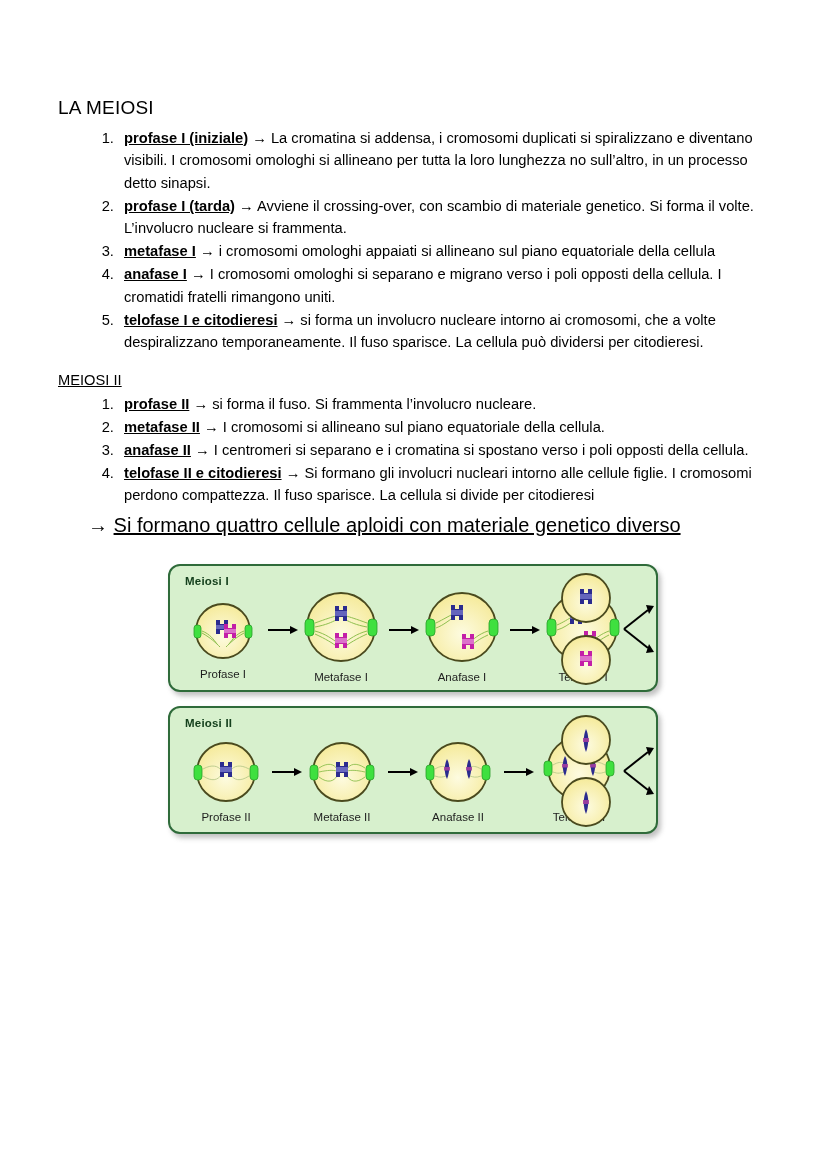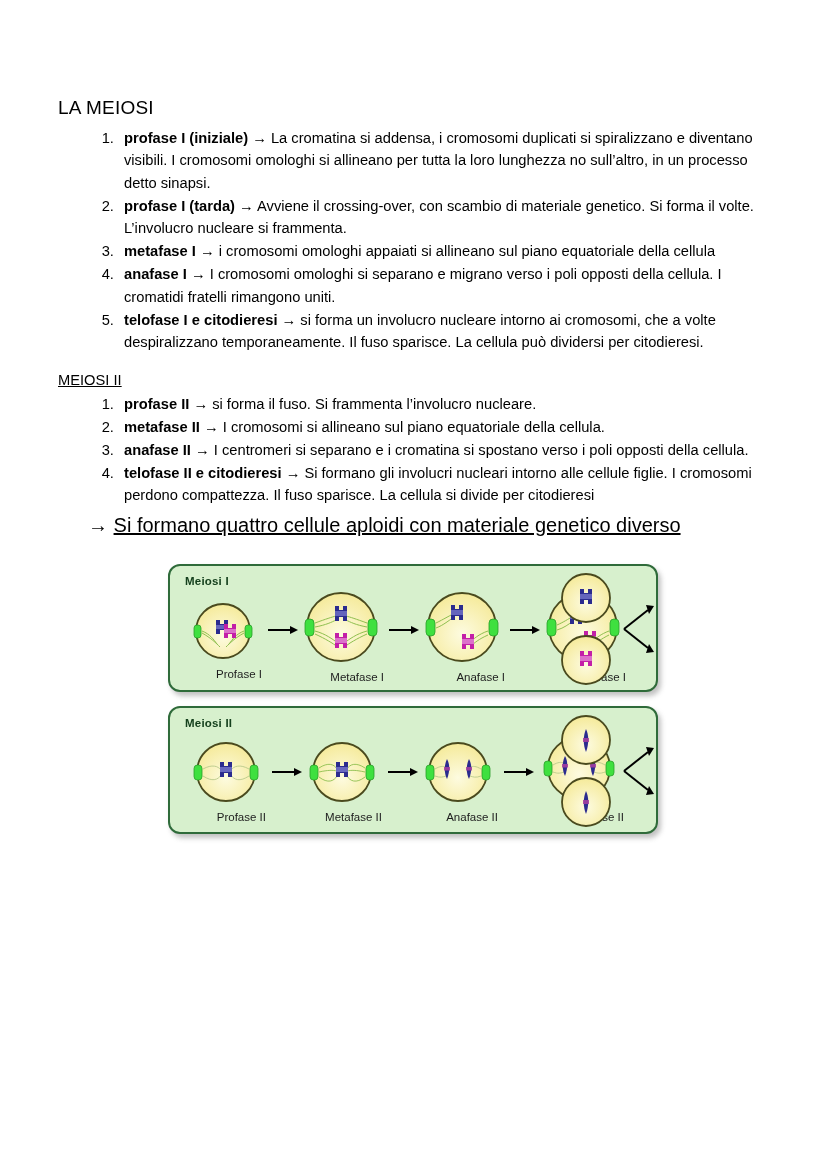--- a/index.html
+++ b/index.html
@@ -46,21 +46,21 @@
   ol.steps {
     margin: 2px 0 0 0;
     padding-left: 60px;
     font-size: 14.7px;
     line-height: 1.53;
   }
   ol.steps > li {
     margin: 0 0 0.5px 0;
     padding-left: 6px;
   }
-  ol.steps > li b { font-weight: bold; }
+  ol.steps > li b { font-weight: bold; text-decoration: underline; }
 
   .section-head {
     font-size: 14.7px;
     margin: 15px 0 2px 0;
     line-height: 1.5;
   }
   .section-head .u { text-decoration: underline; }
 
   .concl {
     font-size: 20px;
@@ -87,21 +87,21 @@
     position: absolute;
     left: 15px;
     top: 9px;
     font-size: 11.5px;
     font-weight: bold;
     color: #15401d;
     letter-spacing: 0.2px;
   }
   .stage {
     position: absolute;
-    text-align: right;
+    text-align: center;
   }
   .stage-label {
     font-size: 11.5px;
     color: #1d1d1d;
     margin-top: 2px;
     white-space: nowrap;
   }
   .arrow-h {
     position: absolute;
     width: 30px;

